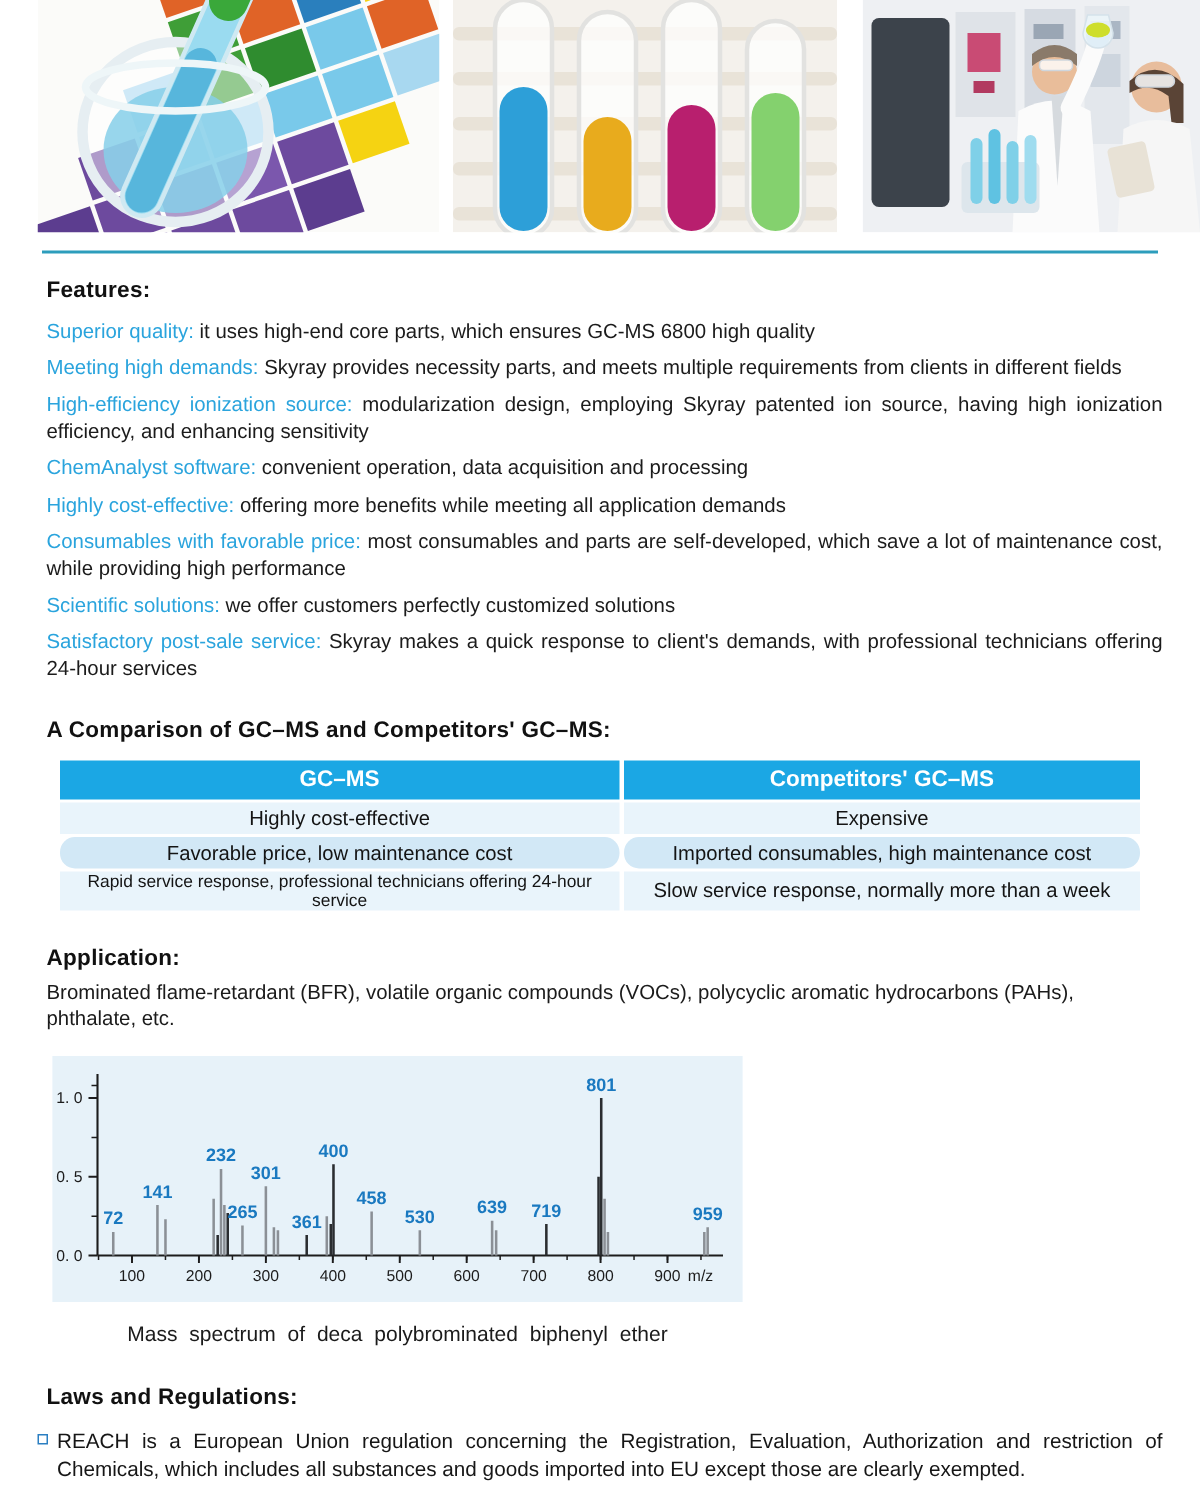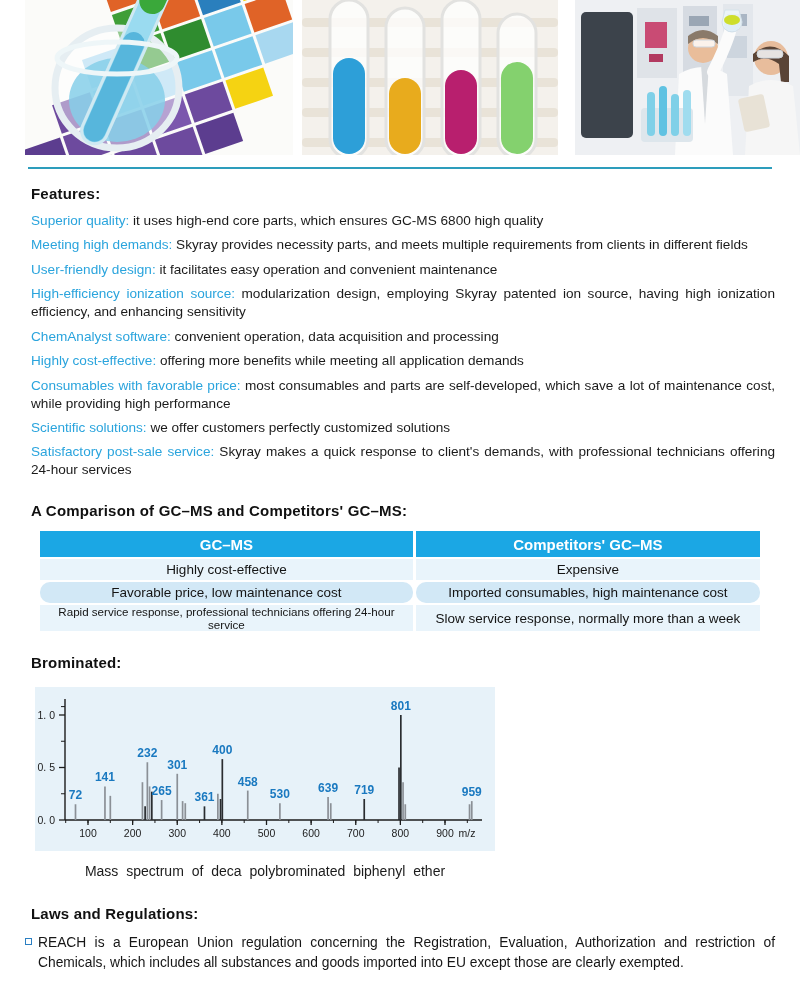--- a/index.html
+++ b/index.html
@@ -169,21 +169,20 @@
   </div>
 
   <div class="divider"></div>
 
   <div class="content">
 
     <h2 class="sec h-features">Features:</h2>
     <div class="features-list">
         <div class="feature-item"><span class="feature-label">Superior quality:</span><span class="feature-text"> it uses high-end core parts, which ensures GC-MS 6800 high quality</span></div>
         <div class="feature-item"><span class="feature-label">Meeting high demands:</span><span class="feature-text"> Skyray provides necessity parts, and meets multiple requirements from clients in different fields</span></div>
-        <div class="feature-item"><span class="feature-label">User-friendly design:</span><span class="feature-text"> it facilitates easy operation and convenient maintenance</span></div>
         <div class="feature-item"><span class="feature-label">High-efficiency ionization source:</span><span class="feature-text"> modularization design, employing Skyray patented ion source, having high ionization efficiency, and enhancing sensitivity</span></div>
         <div class="feature-item"><span class="feature-label">ChemAnalyst software:</span><span class="feature-text"> convenient operation, data acquisition and processing</span></div>
         <div class="feature-item"><span class="feature-label">Highly cost-effective:</span><span class="feature-text"> offering more benefits while meeting all application demands</span></div>
         <div class="feature-item"><span class="feature-label">Consumables with favorable price:</span><span class="feature-text"> most consumables and parts are self-developed, which save a lot of maintenance cost, while providing high performance</span></div>
         <div class="feature-item"><span class="feature-label">Scientific solutions:</span><span class="feature-text"> we offer customers perfectly customized solutions</span></div>
         <div class="feature-item"><span class="feature-label">Satisfactory post-sale service:</span><span class="feature-text"> Skyray makes a quick response to client's demands, with professional technicians offering 24-hour services</span></div>
       </div>
 
     <h2 class="sec h-comparison">A Comparison of GC–MS and Competitors' GC–MS:</h2>
     <table class="cmp">
@@ -202,21 +201,22 @@
             <td>Favorable price, low maintenance cost</td>
             <td>Imported consumables, high maintenance cost</td>
           </tr>
           <tr class="r-odd">
             <td>Rapid service response, professional technicians offering 24-hour service</td>
             <td>Slow service response, normally more than a week</td>
           </tr>
         </tbody>
     </table>
 
-    <h2 class="sec h-application">Brominated:</h2>
+    <h2 class="sec h-application">Application:</h2>
+    <p class="app-text">Brominated flame-retardant (BFR), volatile organic compounds (VOCs), polycyclic aromatic hydrocarbons (PAHs), phthalate, etc.</p>
 
     <div class="chart-wrap">
       <svg class="chart-panel" width="460" height="164" viewBox="0 0 460 164">
           <rect width="460" height="164" fill="#e7f2f9"></rect>
           <line x1="30" y1="12" x2="30" y2="133" stroke="#1c1c1c" stroke-width="1.4"></line>
           <line x1="30" y1="133" x2="447" y2="133" stroke="#1c1c1c" stroke-width="1.4"></line>
           <line x1="24" y1="133" x2="30" y2="133" stroke="#1c1c1c" stroke-width="1.3"></line>
           <text x="20" y="136.5" fill="#1c1c1c" font-size="10.5" text-anchor="end" font-family="&quot;Liberation Sans&quot;, sans-serif">0. 0</text>
           <line x1="24" y1="80.5" x2="30" y2="80.5" stroke="#1c1c1c" stroke-width="1.3"></line>
           <text x="20" y="84" fill="#1c1c1c" font-size="10.5" text-anchor="end" font-family="&quot;Liberation Sans&quot;, sans-serif">0. 5</text>

